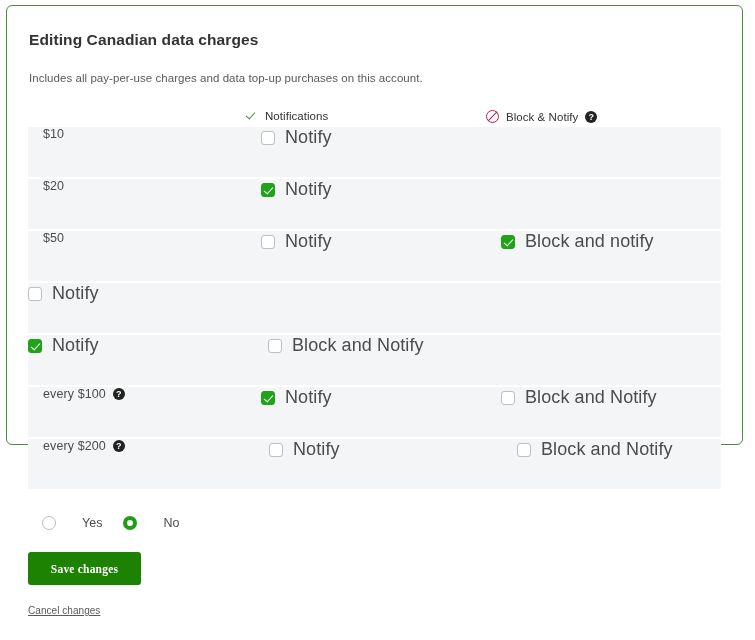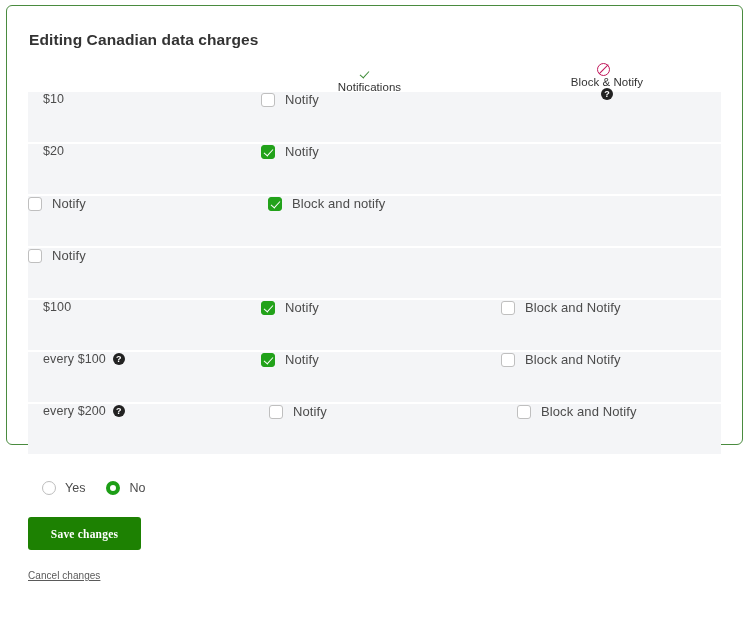--- a/index.html
+++ b/index.html
@@ -58,25 +58,24 @@
   .col-block { flex: 1 1 auto; }
 
   .head-row {
     display: flex;
     align-items: center;
     height: 22px;
     padding: 0 0 0 0;
   }
   .head-cell {
     display: flex;
-    align-items: center;
+    align-items: flex-end;
     font-size: 11.5px;
     color: #333333;
     font-weight: normal;
-    flex-direction: column;
   }
   .head-cell .htext { margin-left: 7px; letter-spacing: 0.05px; }
 
   .check-mark-icon {
     display: inline-block;
     width: 12px;
     height: 12px;
     position: relative;
   }
   .check-mark-icon::after {
@@ -145,21 +144,21 @@
     align-items: center;
     letter-spacing: 0.1px;
   }
 
   .opt {
     display: flex;
     align-items: center;
   }
   .opt .opt-text {
     margin-left: 10px;
-    font-size: 13px;
+    font-size: 18px;
     color: #4c4c4c;
     letter-spacing: 0.1px;
   }
 
   .cbox {
     width: 14px;
     height: 14px;
     box-sizing: border-box;
     border: 1px solid #bfbfbf;
     border-radius: 3px;
@@ -197,20 +196,21 @@
   }
   .radio-group {
     display: flex;
     align-items: center;
     margin-left: 13px;
   }
   .radio-item {
     display: flex;
     align-items: center;
     margin-right: 21px;
+    gap: 17px;
   }
   .radio-item:last-child { margin-right: 0; }
   .radio {
     width: 14px;
     height: 14px;
     box-sizing: border-box;
     border: 1.4px solid #bdbdbd;
     border-radius: 50%;
     background: #ffffff;
     flex: 0 0 auto;
@@ -252,20 +252,21 @@
     letter-spacing: 0.05px;
   }
 </style>
 </head>
 <body>
 
 <div class="card">
   <div class="card-inner">
 
     <div class="page-title">Editing Canadian data charges</div>
+    <div class="page-subtitle">Includes all pay-per-use charges and data top-up purchases on this account.</div>
 
     <div class="table-wrap">
 
       <div class="head-row">
         <div class="col-label"></div>
         <div class="col-notify head-cell">
           <span class="check-mark-icon"></span>
           <span class="htext">Notifications</span>
         </div>
         <div class="col-block head-cell">
@@ -290,40 +291,40 @@
             <div class="col-label row-label">
               <span>$20</span>
             </div>
             <div class="col-notify opt">
               <span class="cbox checked"></span>
               <span class="opt-text">Notify</span>
             </div>
             <div class="col-block opt"></div>
           </div>
           <div class="row">
+            <div class="col-label row-label">
+              <span>$50</span>
+            </div>
             <div class="col-notify opt">
               <span class="cbox"></span>
               <span class="opt-text">Notify</span>
             </div>
             <div class="col-block opt">
               <span class="cbox checked"></span>
               <span class="opt-text">Block and notify</span>
             </div>
           </div>
           <div class="row">
             <div class="col-notify opt">
               <span class="cbox"></span>
               <span class="opt-text">Notify</span>
             </div>
             <div class="col-block opt"></div>
           </div>
           <div class="row">
-            <div class="col-label row-label">
-              <span>$100</span>
-            </div>
             <div class="col-notify opt">
               <span class="cbox checked"></span>
               <span class="opt-text">Notify</span>
             </div>
             <div class="col-block opt">
               <span class="cbox"></span>
               <span class="opt-text">Block and Notify</span>
             </div>
           </div>
           <div class="row">

